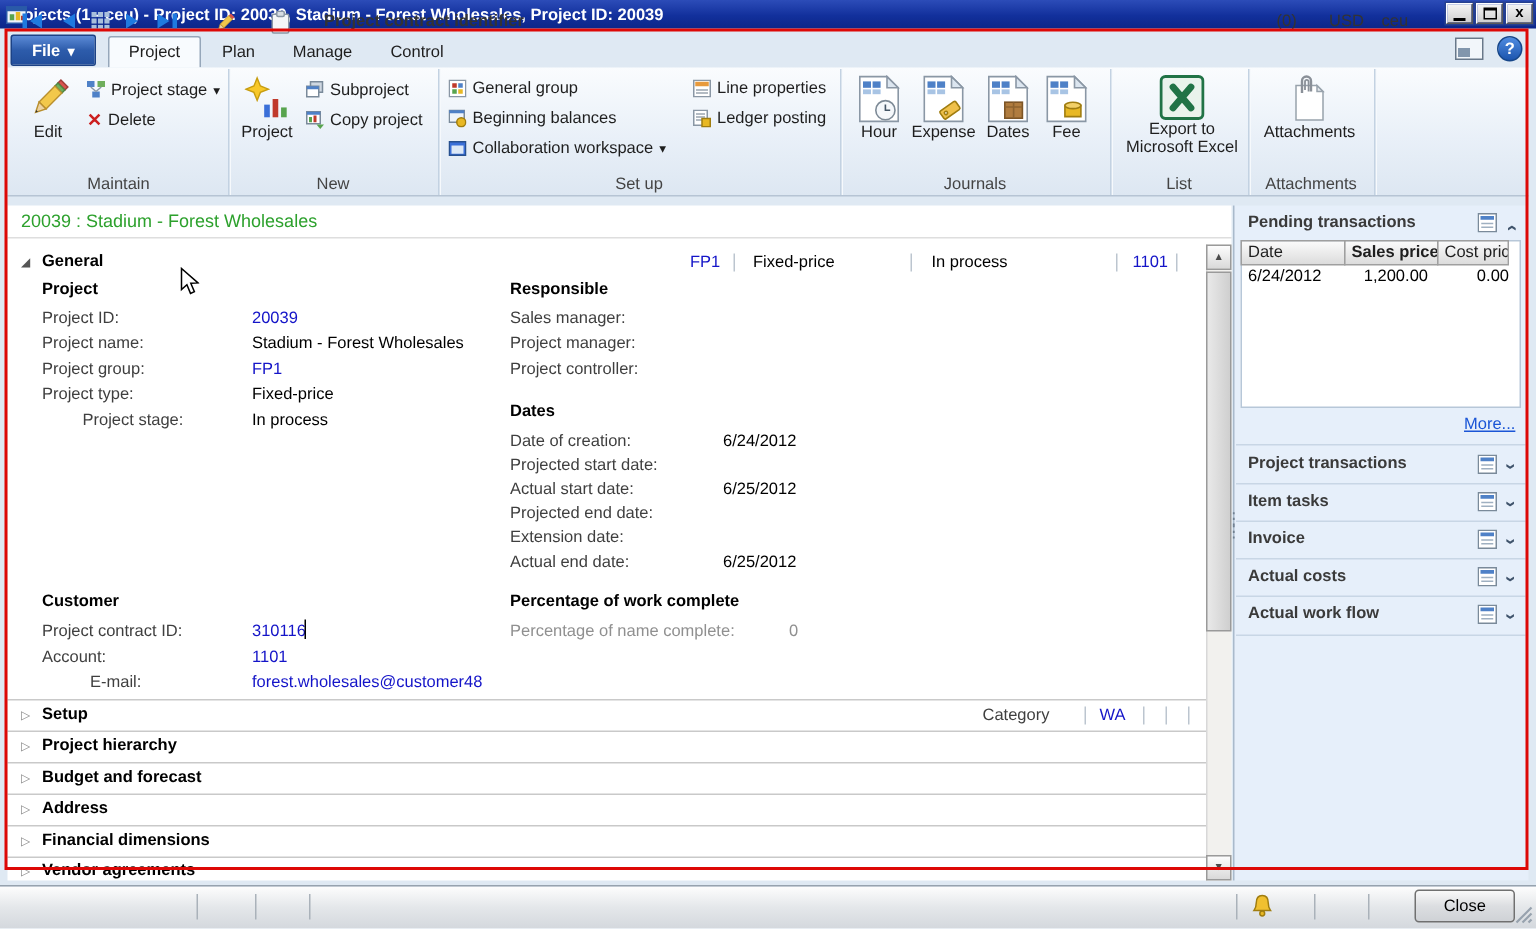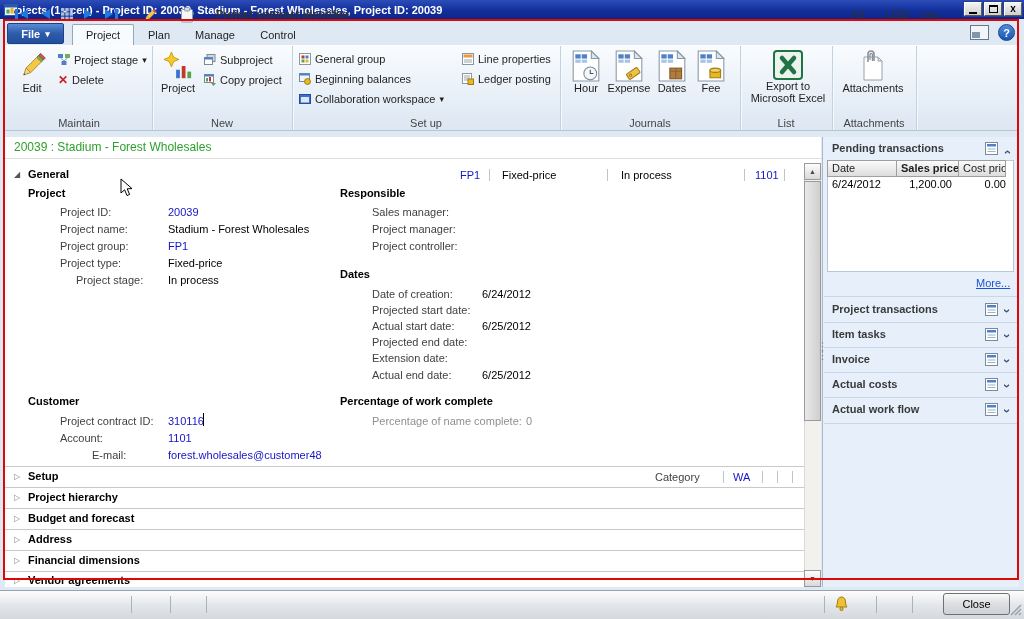--- a/index.html
+++ b/index.html
@@ -53,21 +53,21 @@
   .del-x { color:#cc1f1f; font-weight:bold; font-size:12px; line-height:12px; }
   .caret { font-size:9px; }
 
   
   .main-panel { position:absolute; left:5px; top:137px; width:816px; height:450px; background:#fff; }
   .rec-title { position:absolute; left:14px; top:140px; color:#2da12d; font-size:12px; white-space:nowrap; }
   .hline { position:absolute; height:1px; background:#c9c9c9; }
   .exp { position:absolute; font-size:8px; color:#555; }
   .exp.closed { color:#8a8a8a; }
   .bhdr { position:absolute; font-weight:bold; color:#000; white-space:nowrap; }
-  .lbl { position:absolute; color:#3f3f3f; white-space:nowrap;margin-left:32px; }
+  .lbl { position:absolute; color:#3f3f3f; white-space:nowrap; }
   .val { position:absolute; color:#000; white-space:nowrap; }
   .link { color:#1414c8; }
   .dim { color:#909090; }
   .sep-v { position:absolute; width:1px; height:12px; background:#bcc5cf; }
   .text-caret { position:absolute; width:1px; height:13px; background:#000; }
 
   
   .sb-track { position:absolute; left:804px; top:163px; width:17px; height:424px; background:#f2f1ee; border-left:1px solid #d8d8d8; }
   .sb-btn { position:absolute; left:804px; width:17px; height:17px; background:linear-gradient(#fdfdfd,#d9d9d9);
     border:1px solid #9a9a9a; display:flex; align-items:center; justify-content:center; font-size:7px; color:#4a4a4a; }
@@ -384,21 +384,21 @@
 
 <span class="bhdr" style="left:28px;top:187px;">Project</span>
 <span class="lbl" style="left:28px;top:206px;">Project ID:</span>
 <span class="val link" style="left:168px;top:206px;">20039</span>
 <span class="lbl" style="left:28px;top:223px;">Project name:</span>
 <span class="val" style="left:168px;top:223px;">Stadium - Forest Wholesales</span>
 <span class="lbl" style="left:28px;top:240px;">Project group:</span>
 <span class="val link" style="left:168px;top:240px;">FP1</span>
 <span class="lbl" style="left:28px;top:257px;">Project type:</span>
 <span class="val" style="left:168px;top:257px;">Fixed-price</span>
-<span class="lbl" style="left:28px;top:274px;padding-left:16px;">Project stage:</span>
+<span class="lbl" style="left:39px;top:274px;padding-left:16px;">Project stage:</span>
 <span class="val" style="left:168px;top:274px;">In process</span>
 
 <span class="bhdr" style="left:340px;top:187px;">Responsible</span>
 <span class="lbl" style="left:340px;top:206px;">Sales manager:</span>
 <span class="lbl" style="left:340px;top:223px;">Project manager:</span>
 <span class="lbl" style="left:340px;top:240px;">Project controller:</span>
 
 <span class="bhdr" style="left:340px;top:268px;">Dates</span>
 <span class="lbl" style="left:340px;top:288px;">Date of creation:</span>
 <span class="val" style="left:482px;top:288px;">6/24/2012</span>

